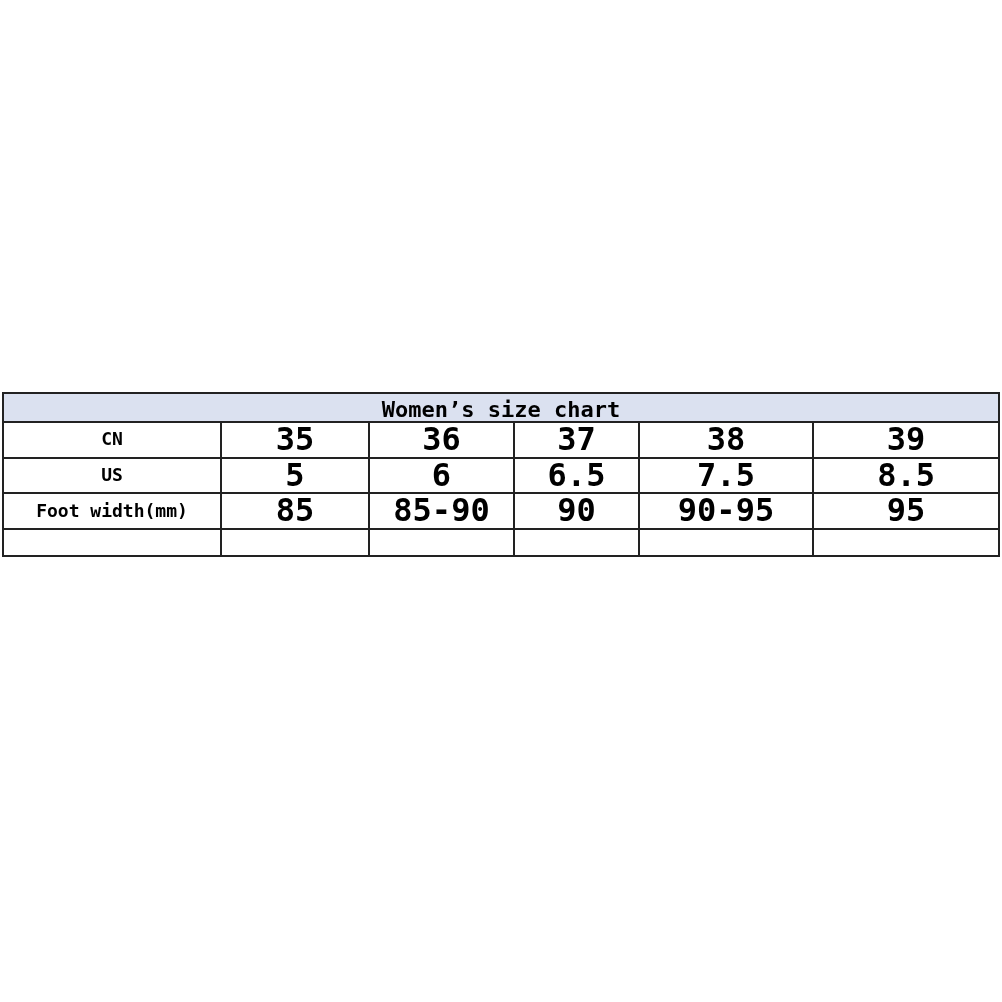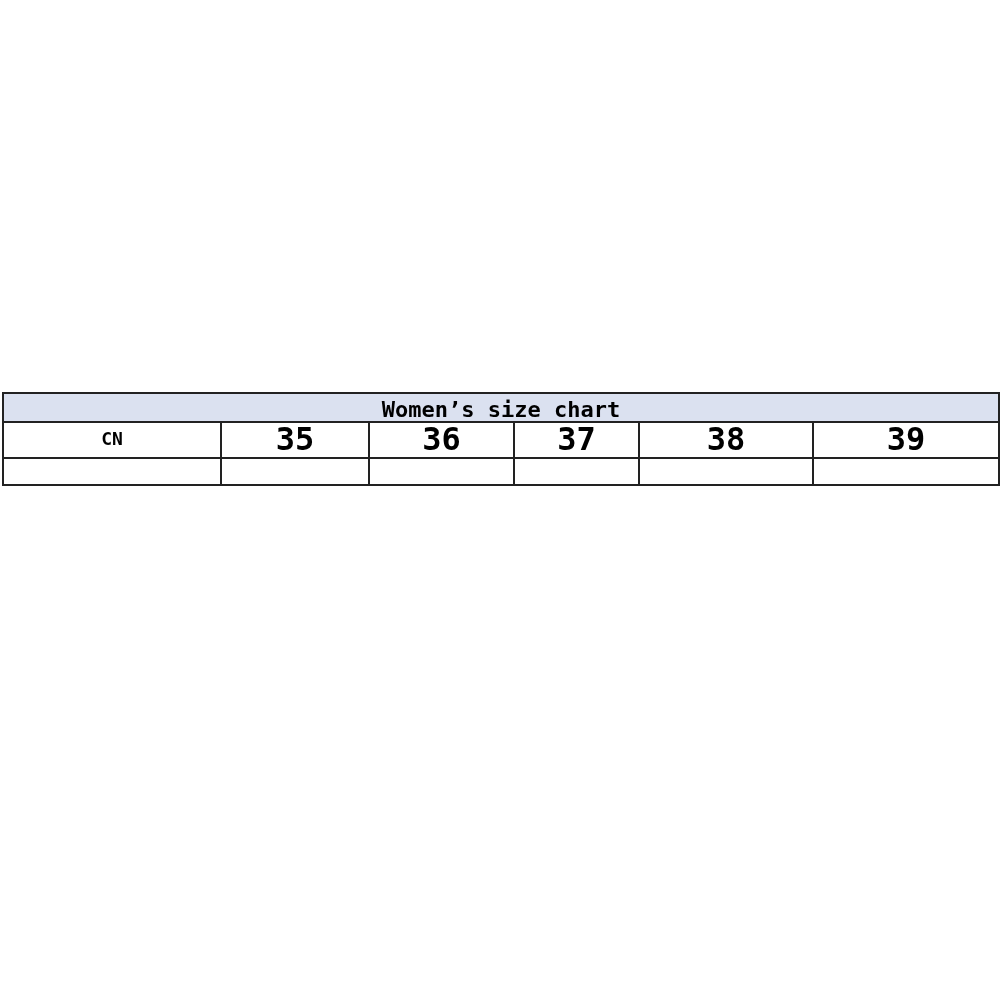--- a/index.html
+++ b/index.html
@@ -75,20 +75,36 @@
         <td class="c-title" colspan="6">Women’s size chart</td>
       </tr>
       <tr class="data-row">
         <td class="c-label">CN</td>
         <td class="c-val">35</td>
         <td class="c-val">36</td>
         <td class="c-val">37</td>
         <td class="c-val">38</td>
         <td class="c-val">39</td>
       </tr>
+      <tr class="data-row">
+        <td class="c-label">US</td>
+        <td class="c-val">5</td>
+        <td class="c-val">6</td>
+        <td class="c-val">6.5</td>
+        <td class="c-val">7.5</td>
+        <td class="c-val">8.5</td>
+      </tr>
+      <tr class="data-row">
+        <td class="c-label">Foot width(mm)</td>
+        <td class="c-val">85</td>
+        <td class="c-val">85-90</td>
+        <td class="c-val">90</td>
+        <td class="c-val">90-95</td>
+        <td class="c-val">95</td>
+      </tr>
       <tr class="empty-row">
         <td class="c-label"></td>
         <td class="c-val"></td>
         <td class="c-val"></td>
         <td class="c-val"></td>
         <td class="c-val"></td>
         <td class="c-val"></td>
       </tr>
     </tbody>
   </table>

